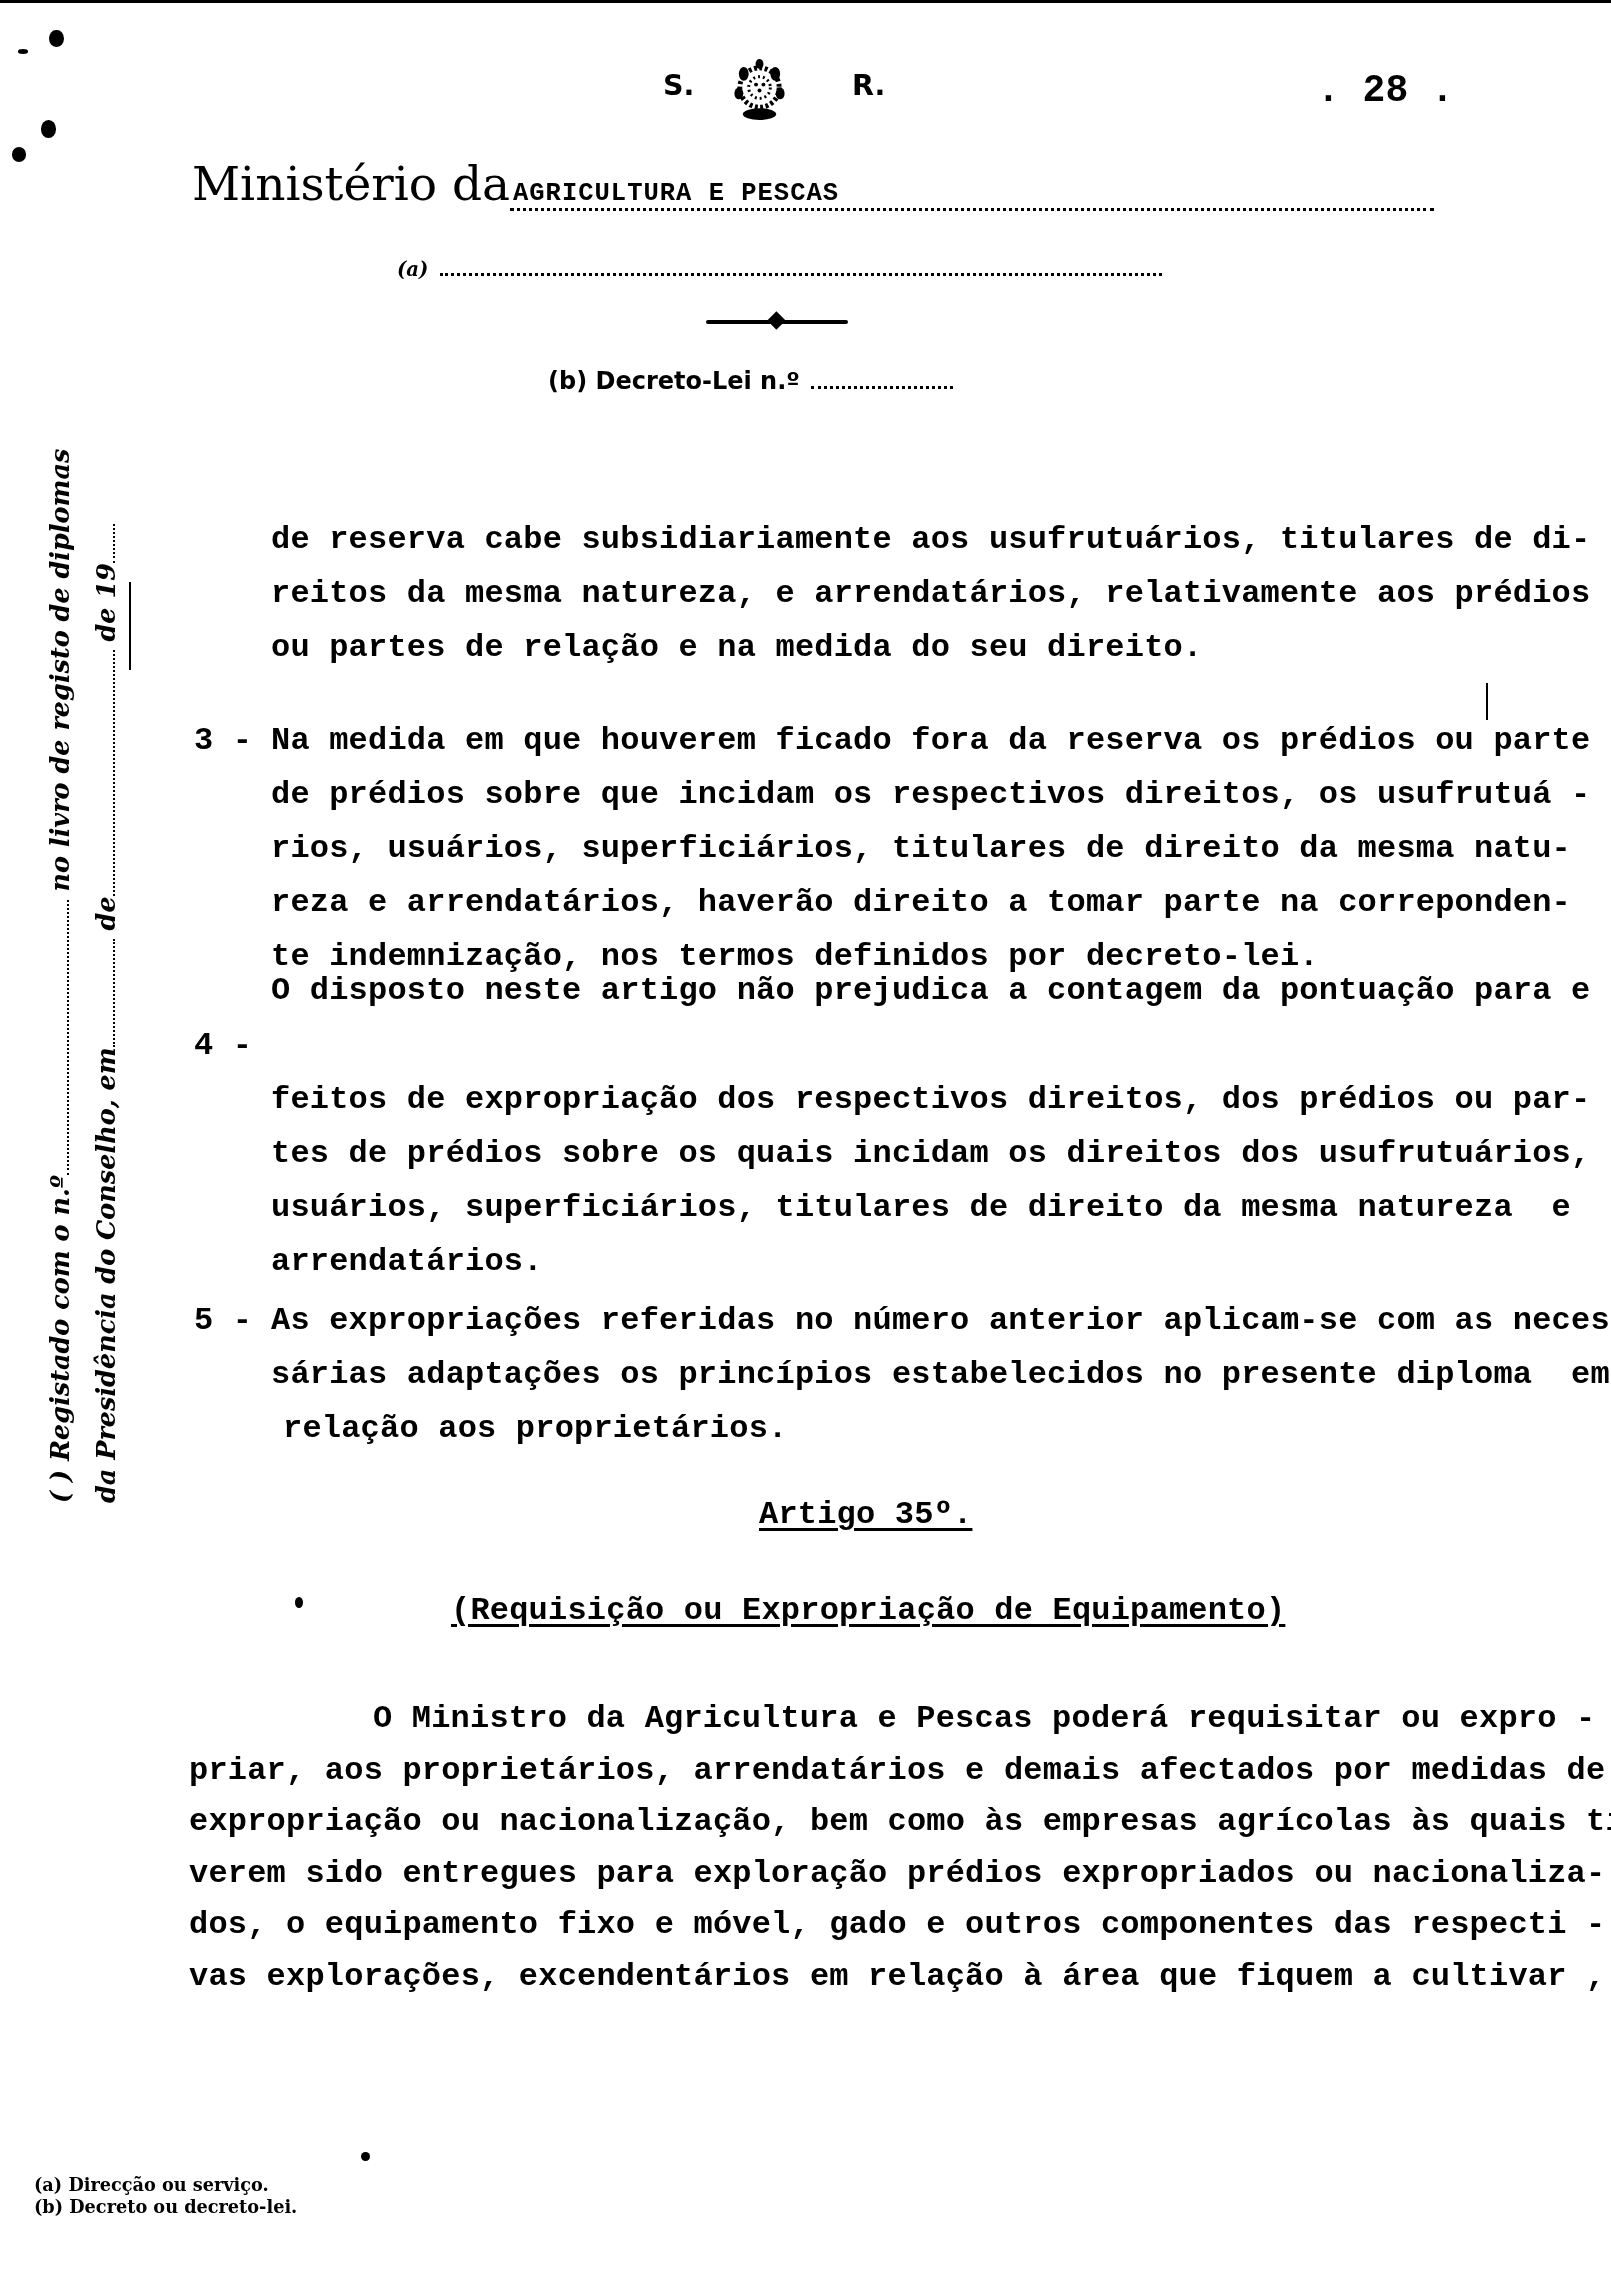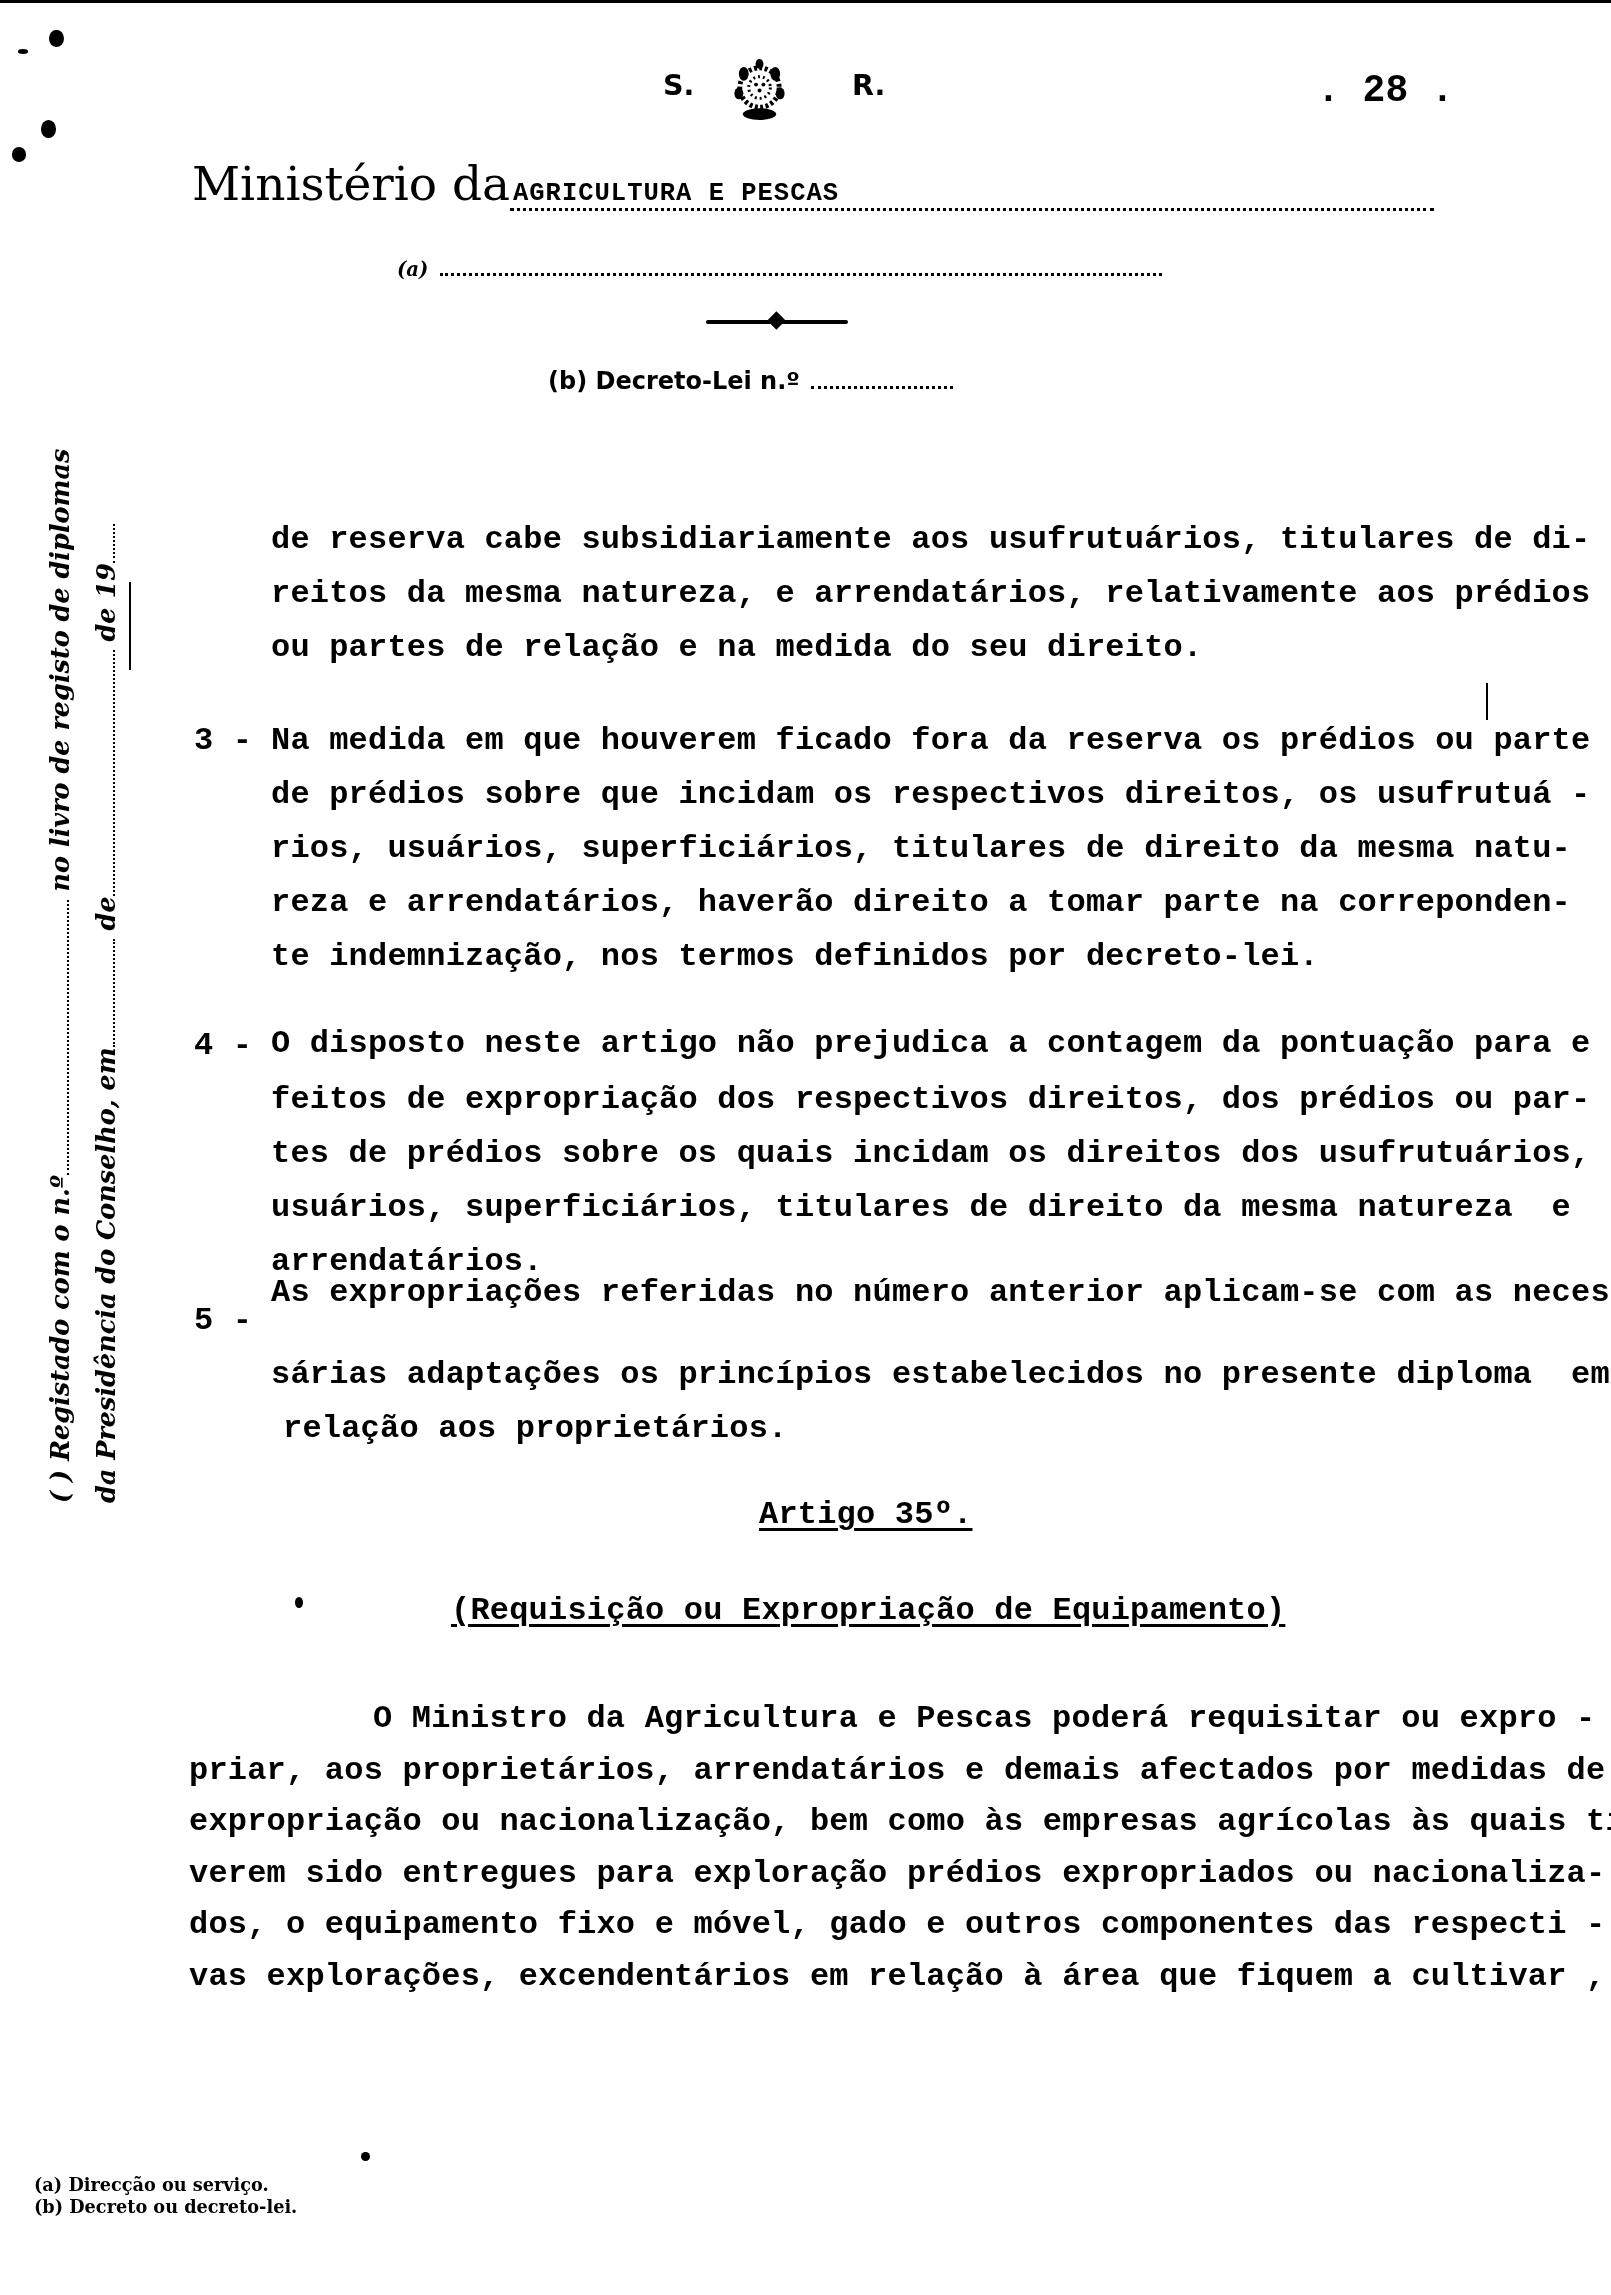--- a/index.html
+++ b/index.html
@@ -85,28 +85,28 @@
 
   <div class="vbar" style="left:1486px; top:683px; height:37px;"></div>
   <div class="line typed" style="left:194px; top:722px;">3 -</div>
   <div class="line typed" style="left:271px; top:722px;">Na medida em que houverem ficado fora da reserva os prédios ou parte</div>
   <div class="line typed" style="left:271px; top:776px;">de prédios sobre que incidam os respectivos direitos, os usufrutuá -</div>
   <div class="line typed" style="left:271px; top:830px;">rios, usuários, superficiários, titulares de direito da mesma natu-</div>
   <div class="line typed" style="left:271px; top:884px;">reza e arrendatários, haverão direito a tomar parte na correponden-</div>
   <div class="line typed" style="left:271px; top:938px;">te indemnização, nos termos definidos por decreto-lei.</div>
 
   <div class="line typed" style="left:194px; top:1027px;">4 -</div>
-  <div class="line typed" style="left:271px; top:1025px;">O disposto neste artigo não prejudica a contagem da pontuação para e</div>
+  <div class="line typed" style="left:271px; top:972px;">O disposto neste artigo não prejudica a contagem da pontuação para e</div>
   <div class="line typed" style="left:271px; top:1081px;">feitos de expropriação dos respectivos direitos, dos prédios ou par-</div>
   <div class="line typed" style="left:271px; top:1135px;">tes de prédios sobre os quais incidam os direitos dos usufrutuários,</div>
   <div class="line typed" style="left:271px; top:1189px;">usuários, superficiários, titulares de direito da mesma natureza  e</div>
   <div class="line typed" style="left:271px; top:1243px;">arrendatários.</div>
 
   <div class="line typed" style="left:194px; top:1302px;">5 -</div>
-  <div class="line typed" style="left:271px; top:1274px;">As expropriações referidas no número anterior aplicam-se com as neces</div>
+  <div class="line typed" style="left:271px; top:1302px;">As expropriações referidas no número anterior aplicam-se com as neces</div>
   <div class="line typed" style="left:271px; top:1356px;">sárias adaptações os princípios estabelecidos no presente diploma  em</div>
   <div class="line typed" style="left:283px; top:1410px;">relação aos proprietários.</div>
 
   <div class="line typed underline" style="left:759px; top:1496px;">Artigo 35º.</div>
   <div class="line typed underline" style="left:451px; top:1592px;">(Requisição ou Expropriação de Equipamento)</div>
 
   <div class="line typed" style="left:373px; top:1700px;">O Ministro da Agricultura e Pescas poderá requisitar ou expro -</div>
   <div class="line typed" style="left:189px; top:1752px;">priar, aos proprietários, arrendatários e demais afectados por medidas de</div>
   <div class="line typed" style="left:189px; top:1803px;">expropriação ou nacionalização, bem como às empresas agrícolas às quais ti</div>
   <div class="line typed" style="left:189px; top:1855px;">verem sido entregues para exploração prédios expropriados ou nacionaliza-</div>

